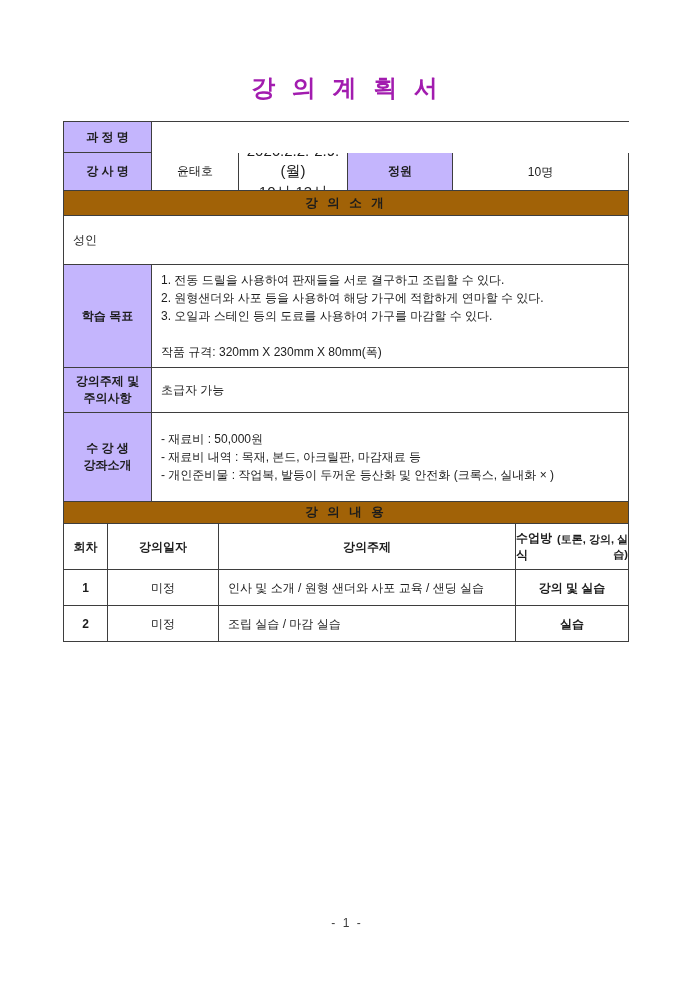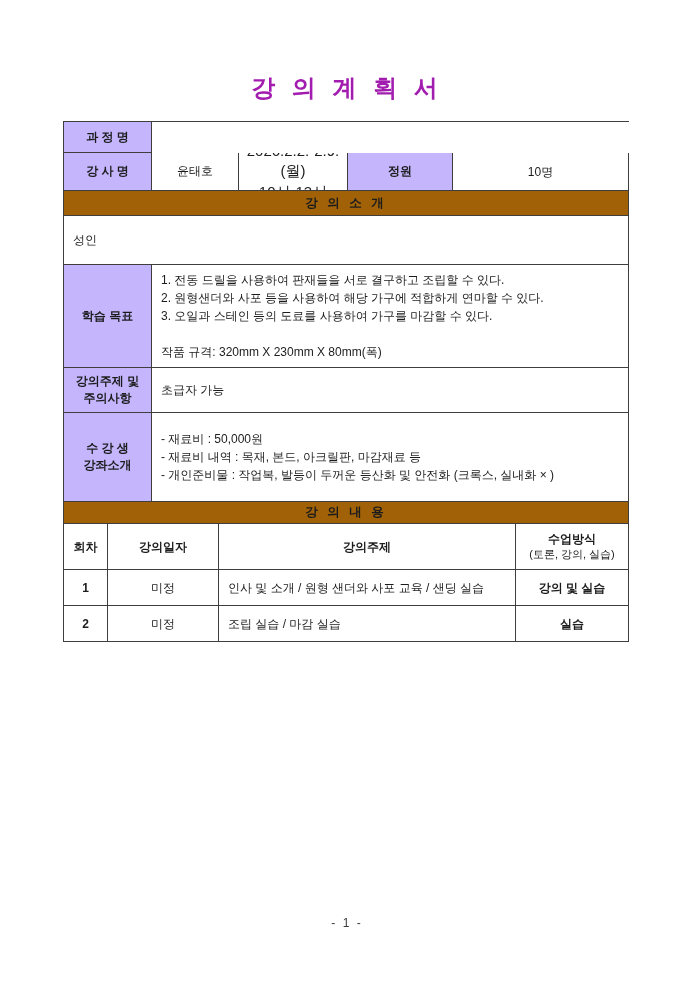--- a/index.html
+++ b/index.html
@@ -25,22 +25,22 @@
     font-size:12px; line-height:1.5; white-space:pre-line;
     overflow:hidden;
   }
   .label { background:#c4b5fd; font-weight:bold; justify-content:center; text-align:center; line-height:1.4; }
   .shead { background:#a16207; font-weight:bold; justify-content:center; text-align:center; letter-spacing:3px; font-size:12.5px; }
   .grow { flex:1; }
   .center { justify-content:center; text-align:center; }
   .left { padding-left:9px; padding-right:6px; justify-content:flex-start; text-align:left; }
   .bold { font-weight:bold; }
   .small { font-size:15px; line-height:1.35; }
-  .colcenter { flex-direction:column; justify-content:center; align-items:center; line-height:1.35; }
-  .colcenter .sub { font-size:11px; font-weight:normal; }
+  .colcenter { flex-direction:row; justify-content:center; align-items:center; line-height:1.35; }
+  .colcenter .sub { font-size:11px; font-weight:bold;text-align:right; }
   .wordy { word-spacing:3px; }
   
   .w-label { width:88px; }
   .w-b { width:87px;font-family:Liberation Mono, monospace; }
   .w-c { width:92px; }
   .w-d { width:109px; }
   .w-e { width:105px; }
   
   .sc-a { width:44px; }
   .sc-b { width:111px; }

